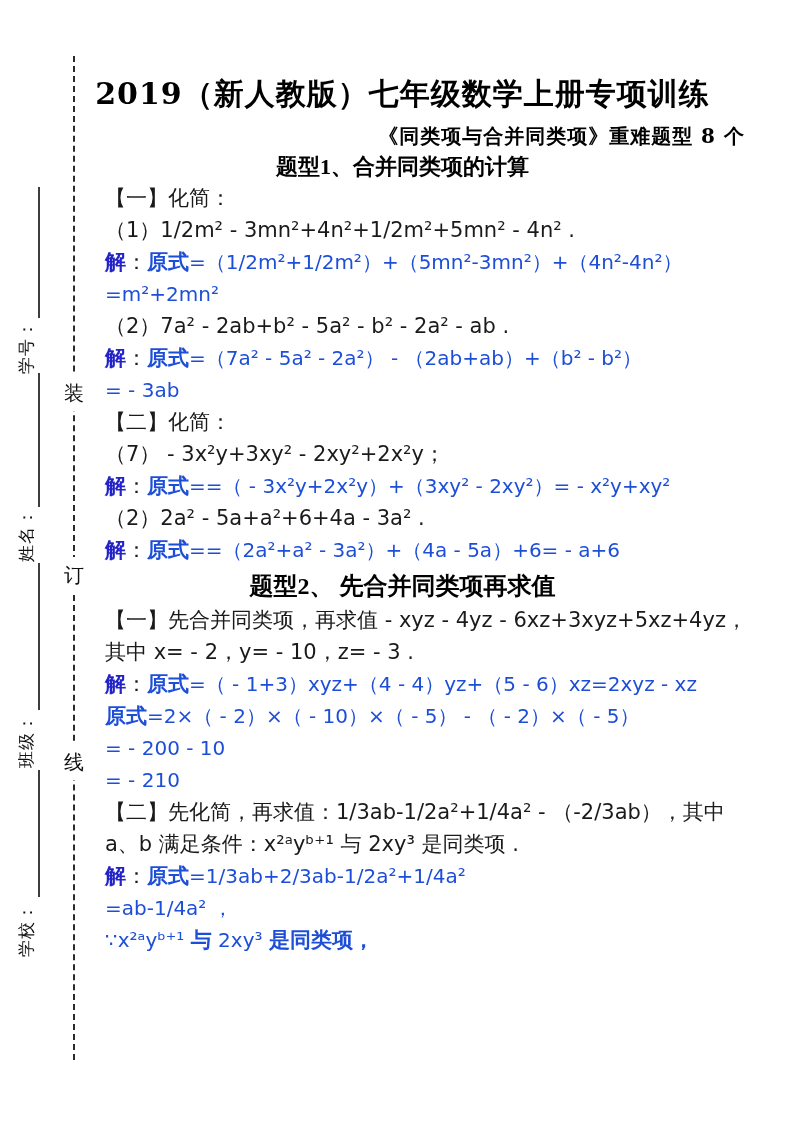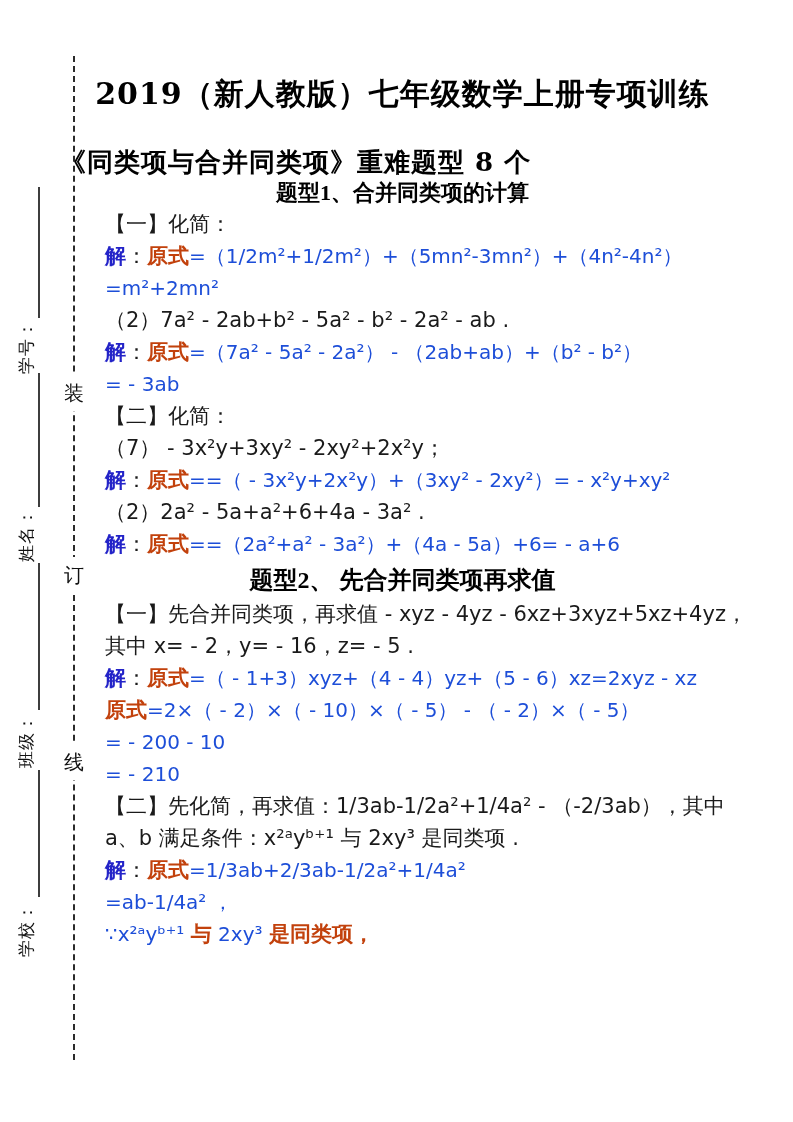--- a/index.html
+++ b/index.html
@@ -36,36 +36,36 @@
   #fl-3{top:920px}
   
   .main{position:absolute;left:60px;top:0;width:685px}
   .title{
     font-family:"DejaVu Serif",serif;font-weight:bold;color:#000;
     font-size:30px;line-height:36px;text-align:center;margin-top:76px;
     letter-spacing:1px;white-space:nowrap;
   }
   .subtitle{
     font-family:"DejaVu Serif",serif;font-weight:bold;color:#000;
-    font-size:26px;line-height:32px;text-align:left;margin-top:34px;
+    font-size:20px;line-height:32px;text-align:right;margin-top:8px;
     letter-spacing:1px;white-space:nowrap;
   }
   .heading{
     font-family:Liberation Serif, serif;font-weight:bold;color:#000;
     text-align:center;white-space:nowrap;
   }
   .h1{font-size:22px;line-height:26px;margin-top:2px;margin-bottom:7px}
   .h2{font-size:24px;line-height:30px;margin-top:2px;margin-bottom:8px}
   .line{
     font-size:21px;line-height:23px;margin:0 0 9px 0;padding-left:45px;
     white-space:nowrap;
   }
   .s-black{color:#1a1a1a}
   .s-blue{color:#2323c8;font-weight:bold}
-  .s-redb{color:#c2410c;font-weight:bold}
+  .s-redb{color:#1d4ed8;font-weight:bold}
   .s-red{color:#1d4ed8;font-size:20px}
 </style>
 </head>
 <body>
 
 <div class="binding-line"></div>
 <span class="binding-char" id="bc-0">装</span>
 <span class="binding-char" id="bc-1">订</span>
 <span class="binding-char" id="bc-2">线</span>
 
@@ -78,33 +78,34 @@
 <div class="field-label" id="fl-1">姓名：</div>
 <div class="field-label" id="fl-2">班级：</div>
 <div class="field-label" id="fl-3">学校：</div>
 
 <div class="main">
   <div class="title">2019（新人教版）七年级数学上册专项训练</div>
   <div class="subtitle">《同类项与合并同类项》重难题型 8 个</div>
   <div>
       <div class="heading h1">题型1、合并同类项的计算</div>
       <div class="line"><span class="s-black">【一】化简：</span></div>
+      <div class="line"><span class="s-black">（1）1/2m² - 3mn²+4n²+1/2m²+5mn² - 4n² .</span></div>
       <div class="line"><span class="s-blue">解</span><span class="s-black">：</span><span class="s-redb">原式</span><span class="s-red">=（1/2m²+1/2m²）+（5mn²-3mn²）+（4n²-4n²）</span></div>
       <div class="line"><span class="s-red">=m²+2mn²</span></div>
       <div class="line"><span class="s-black">（2）7a² - 2ab+b² - 5a² - b² - 2a² - ab .</span></div>
       <div class="line"><span class="s-blue">解</span><span class="s-black">：</span><span class="s-redb">原式</span><span class="s-red">=（7a² - 5a² - 2a²） - （2ab+ab）+（b² - b²）</span></div>
       <div class="line"><span class="s-red">= - 3ab</span></div>
       <div class="line" style=""><span class="s-black">【二】化简：</span></div>
       <div class="line"><span class="s-black">（7） - 3x²y+3xy² - 2xy²+2x²y；</span></div>
       <div class="line"><span class="s-blue">解</span><span class="s-black">：</span><span class="s-redb">原式</span><span class="s-red">==（ - 3x²y+2x²y）+（3xy² - 2xy²）= - x²y+xy²</span></div>
       <div class="line"><span class="s-black">（2）2a² - 5a+a²+6+4a - 3a² .</span></div>
       <div class="line"><span class="s-blue">解</span><span class="s-black">：</span><span class="s-redb">原式</span><span class="s-red">==（2a²+a² - 3a²）+（4a - 5a）+6= - a+6</span></div>
       <div class="heading h2">题型2、 先合并同类项再求值</div>
       <div class="line"><span class="s-black">【一】先合并同类项，再求值 - xyz - 4yz - 6xz+3xyz+5xz+4yz，</span></div>
-      <div class="line"><span class="s-black">其中 x= - 2，y= - 16，z= - 5 .</span></div>
+      <div class="line"><span class="s-black">其中 x= - 2，y= - 10，z= - 3 .</span></div>
       <div class="line"><span class="s-blue">解</span><span class="s-black">：</span><span class="s-redb">原式</span><span class="s-red">=（ - 1+3）xyz+（4 - 4）yz+（5 - 6）xz=2xyz - xz</span></div>
       <div class="line"><span class="s-redb">原式</span><span class="s-red">=2×（ - 2）×（ - 10）×（ - 5） - （ - 2）×（ - 5）</span></div>
       <div class="line"><span class="s-red">= - 200 - 10</span></div>
       <div class="line"><span class="s-red">= - 210</span></div>
       <div class="line" style="margin-top: 7px;"><span class="s-black">【二】先化简，再求值：1/3ab-1/2a²+1/4a² - （-2/3ab），其中</span></div>
       <div class="line"><span class="s-black">a、b 满足条件：x²ᵃyᵇ⁺¹ 与 2xy³ 是同类项 .</span></div>
       <div class="line"><span class="s-blue">解</span><span class="s-black">：</span><span class="s-redb">原式</span><span class="s-red">=1/3ab+2/3ab-1/2a²+1/4a²</span></div>
       <div class="line"><span class="s-red">=ab-1/4a² ，</span></div>
       <div class="line"><span class="s-red">∵x²ᵃyᵇ⁺¹ </span><span class="s-redb">与</span><span class="s-red"> 2xy³ </span><span class="s-redb">是同类项，</span></div>
     </div>

